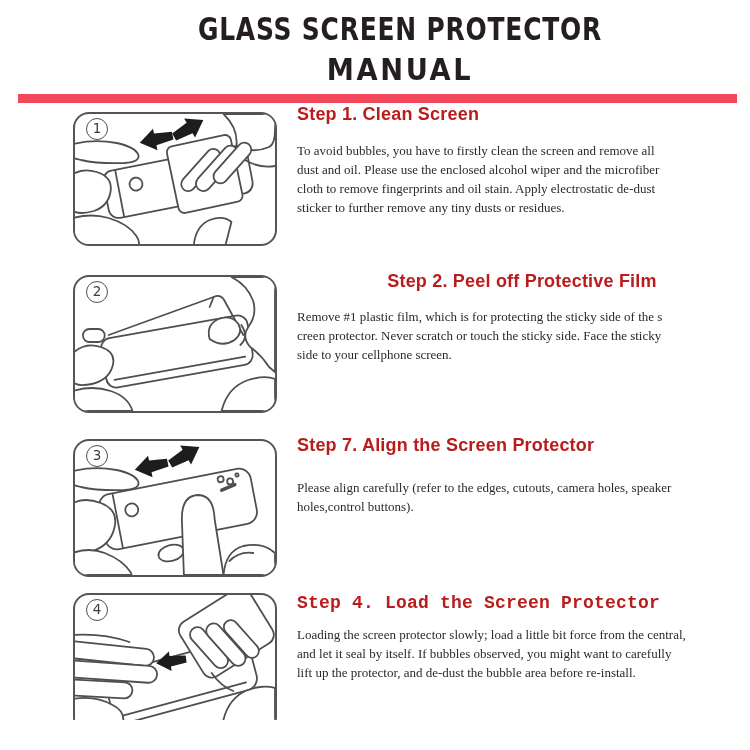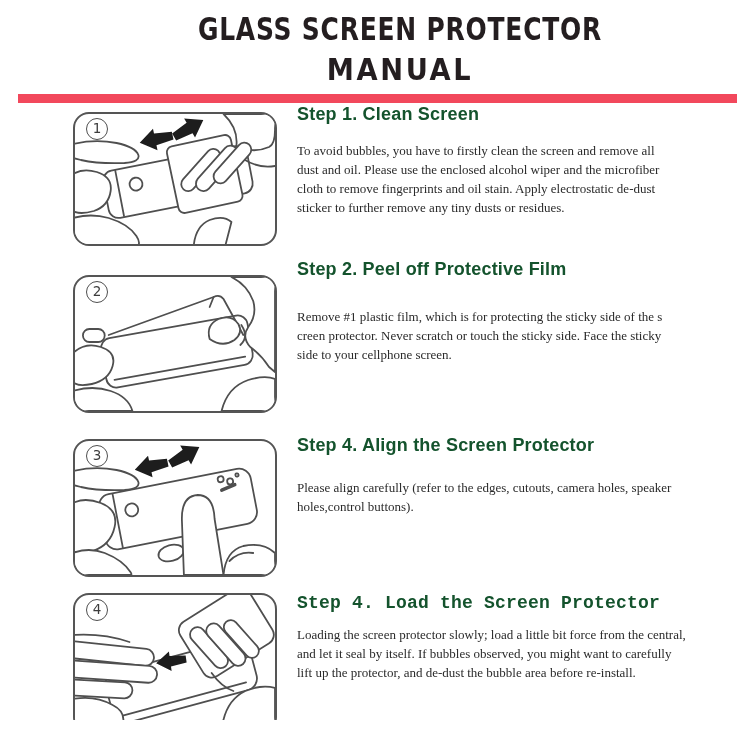--- a/index.html
+++ b/index.html
@@ -18,21 +18,21 @@
   .figbox{position:absolute;left:73px;width:200px;border:2px solid #555;border-radius:16px;
           background:#fff;overflow:hidden;}
   .figbox svg{position:absolute;left:0;top:0;width:100%;height:100%;display:block;}
   .num{position:absolute;left:11px;top:4px;width:20px;height:20px;border:1.7px solid #4f4f4f;
        border-radius:50%;background:#fff;display:flex;align-items:center;justify-content:center;
        font:13.5px/1 "DejaVu Sans",sans-serif;color:#3c3c3c;z-index:3;}
   .ln{stroke:#4f4f4f;stroke-width:1.8;fill:none;stroke-linejoin:round;stroke-linecap:round;}
   .solid{fill:#1d1d1d;stroke:none;}
   
   .step-heading{position:absolute;left:297px;width:450px;margin:0;
-       font:bold 18px/22px "Liberation Sans",sans-serif;color:#14532d;letter-spacing:0.2px;}
+       font:bold 18px/22px "Liberation Sans",sans-serif;color:#b91c1c;letter-spacing:0.2px;}
   .step-body{position:absolute;left:297px;width:468px;margin:0;white-space:pre-line;
        font:13px/19px "Liberation Serif",serif;color:#2a2a2a;}
 </style>
 </head>
 <body>
 
 <svg width="0" height="0" style="position:absolute" aria-hidden="true">
   <defs>
     <path id="arr" d="M-16,-4 L2,-6 L2,-11 L18,0 L2,11 L2,6 L-16,4 Z"></path>
   </defs>
@@ -91,21 +91,21 @@
         <path d="M140,20 L136,30"></path>
         <path d="M136,62 Q132,48 145,42 Q158,37 165,47 Q170,56 161,63 Q149,71 136,62 Z" fill="#fff"></path>
         <path d="M168,48 Q176,60 167,68"></path>
         <rect x="8" y="52" width="22" height="13" rx="6.5" fill="#fff"></rect>
         <path d="M-2,76 Q10,65 26,70 Q42,75 38,89 Q34,103 17,107 Q3,110 -2,105 Z" fill="#fff"></path>
         <path d="M-2,114 Q18,108 36,114 Q54,120 58,134 L-2,134 Z" fill="#fff"></path>
         <path d="M148,134 Q154,110 175,103 Q192,98 202,102 L202,134 Z" fill="#fff"></path>
       </g>
     </svg>
   </div>
-  <h3 class="step-heading" style="top:258px;">Step 2. Peel off Protective Film</h3>
+  <h3 class="step-heading" style="top:270px;text-align:center;">Step 2. Peel off Protective Film</h3>
   <p class="step-body" style="top:307px;">Remove #1 plastic film, which is for protecting the sticky side of the s
 creen protector. Never scratch or touch the sticky side. Face the sticky
 side to your cellphone screen.</p>
 
   <div class="figbox" style="top:439px;height:134px;" aria-label="hands-aligning-protector-on-phone-illustration">
     <span class="num">3</span>
     <svg viewBox="0 0 202 134" preserveAspectRatio="none">
       <g class="ln">
         <g transform="rotate(-11 104 68)">
           <rect x="26" y="40" width="156" height="56" rx="12" fill="#fff"></rect>
@@ -121,21 +121,21 @@
         <path d="M-2,112 Q14,106 30,112 Q48,119 56,131 Q58,134 56,134 L-2,134 Z" fill="#fff"></path>
         <ellipse cx="97" cy="112" rx="13" ry="8" transform="rotate(-15 97 112)" fill="#fff"></ellipse>
         <path d="M110,134 L108,80 Q107,55 124,54 Q140,54 141,78 L150,134 Z" fill="#fff"></path>
         <path d="M150,134 Q152,110 170,105 Q190,101 202,112 L202,134 Z" fill="#fff"></path>
         <path d="M156,120 Q166,110 180,112"></path>
         <use href="#arr" transform="translate(78,25) rotate(168)" class="solid"></use>
         <use href="#arr" transform="translate(110,15) rotate(-30)" class="solid"></use>
       </g>
     </svg>
   </div>
-  <h3 class="step-heading" style="top:434px;">Step 4. Align the Screen Protector</h3>
+  <h3 class="step-heading" style="top:434px;">Step 7. Align the Screen Protector</h3>
   <p class="step-body" style="top:478px;">Please align carefully (refer to the edges, cutouts, camera holes, speaker
 holes,control buttons).</p>
 
   <div class="figbox" style="top:593px;height:136px;" aria-label="hand-pressing-protector-with-cloth-illustration">
     <span class="num">4</span>
     <svg viewBox="0 0 202 136" preserveAspectRatio="none">
       <g class="ln">
         <g transform="rotate(-15 108 85)">
           <rect x="32" y="60" width="150" height="52" rx="12" fill="#fff"></rect>
           <line x1="42" y1="104" x2="170" y2="104"></line>

